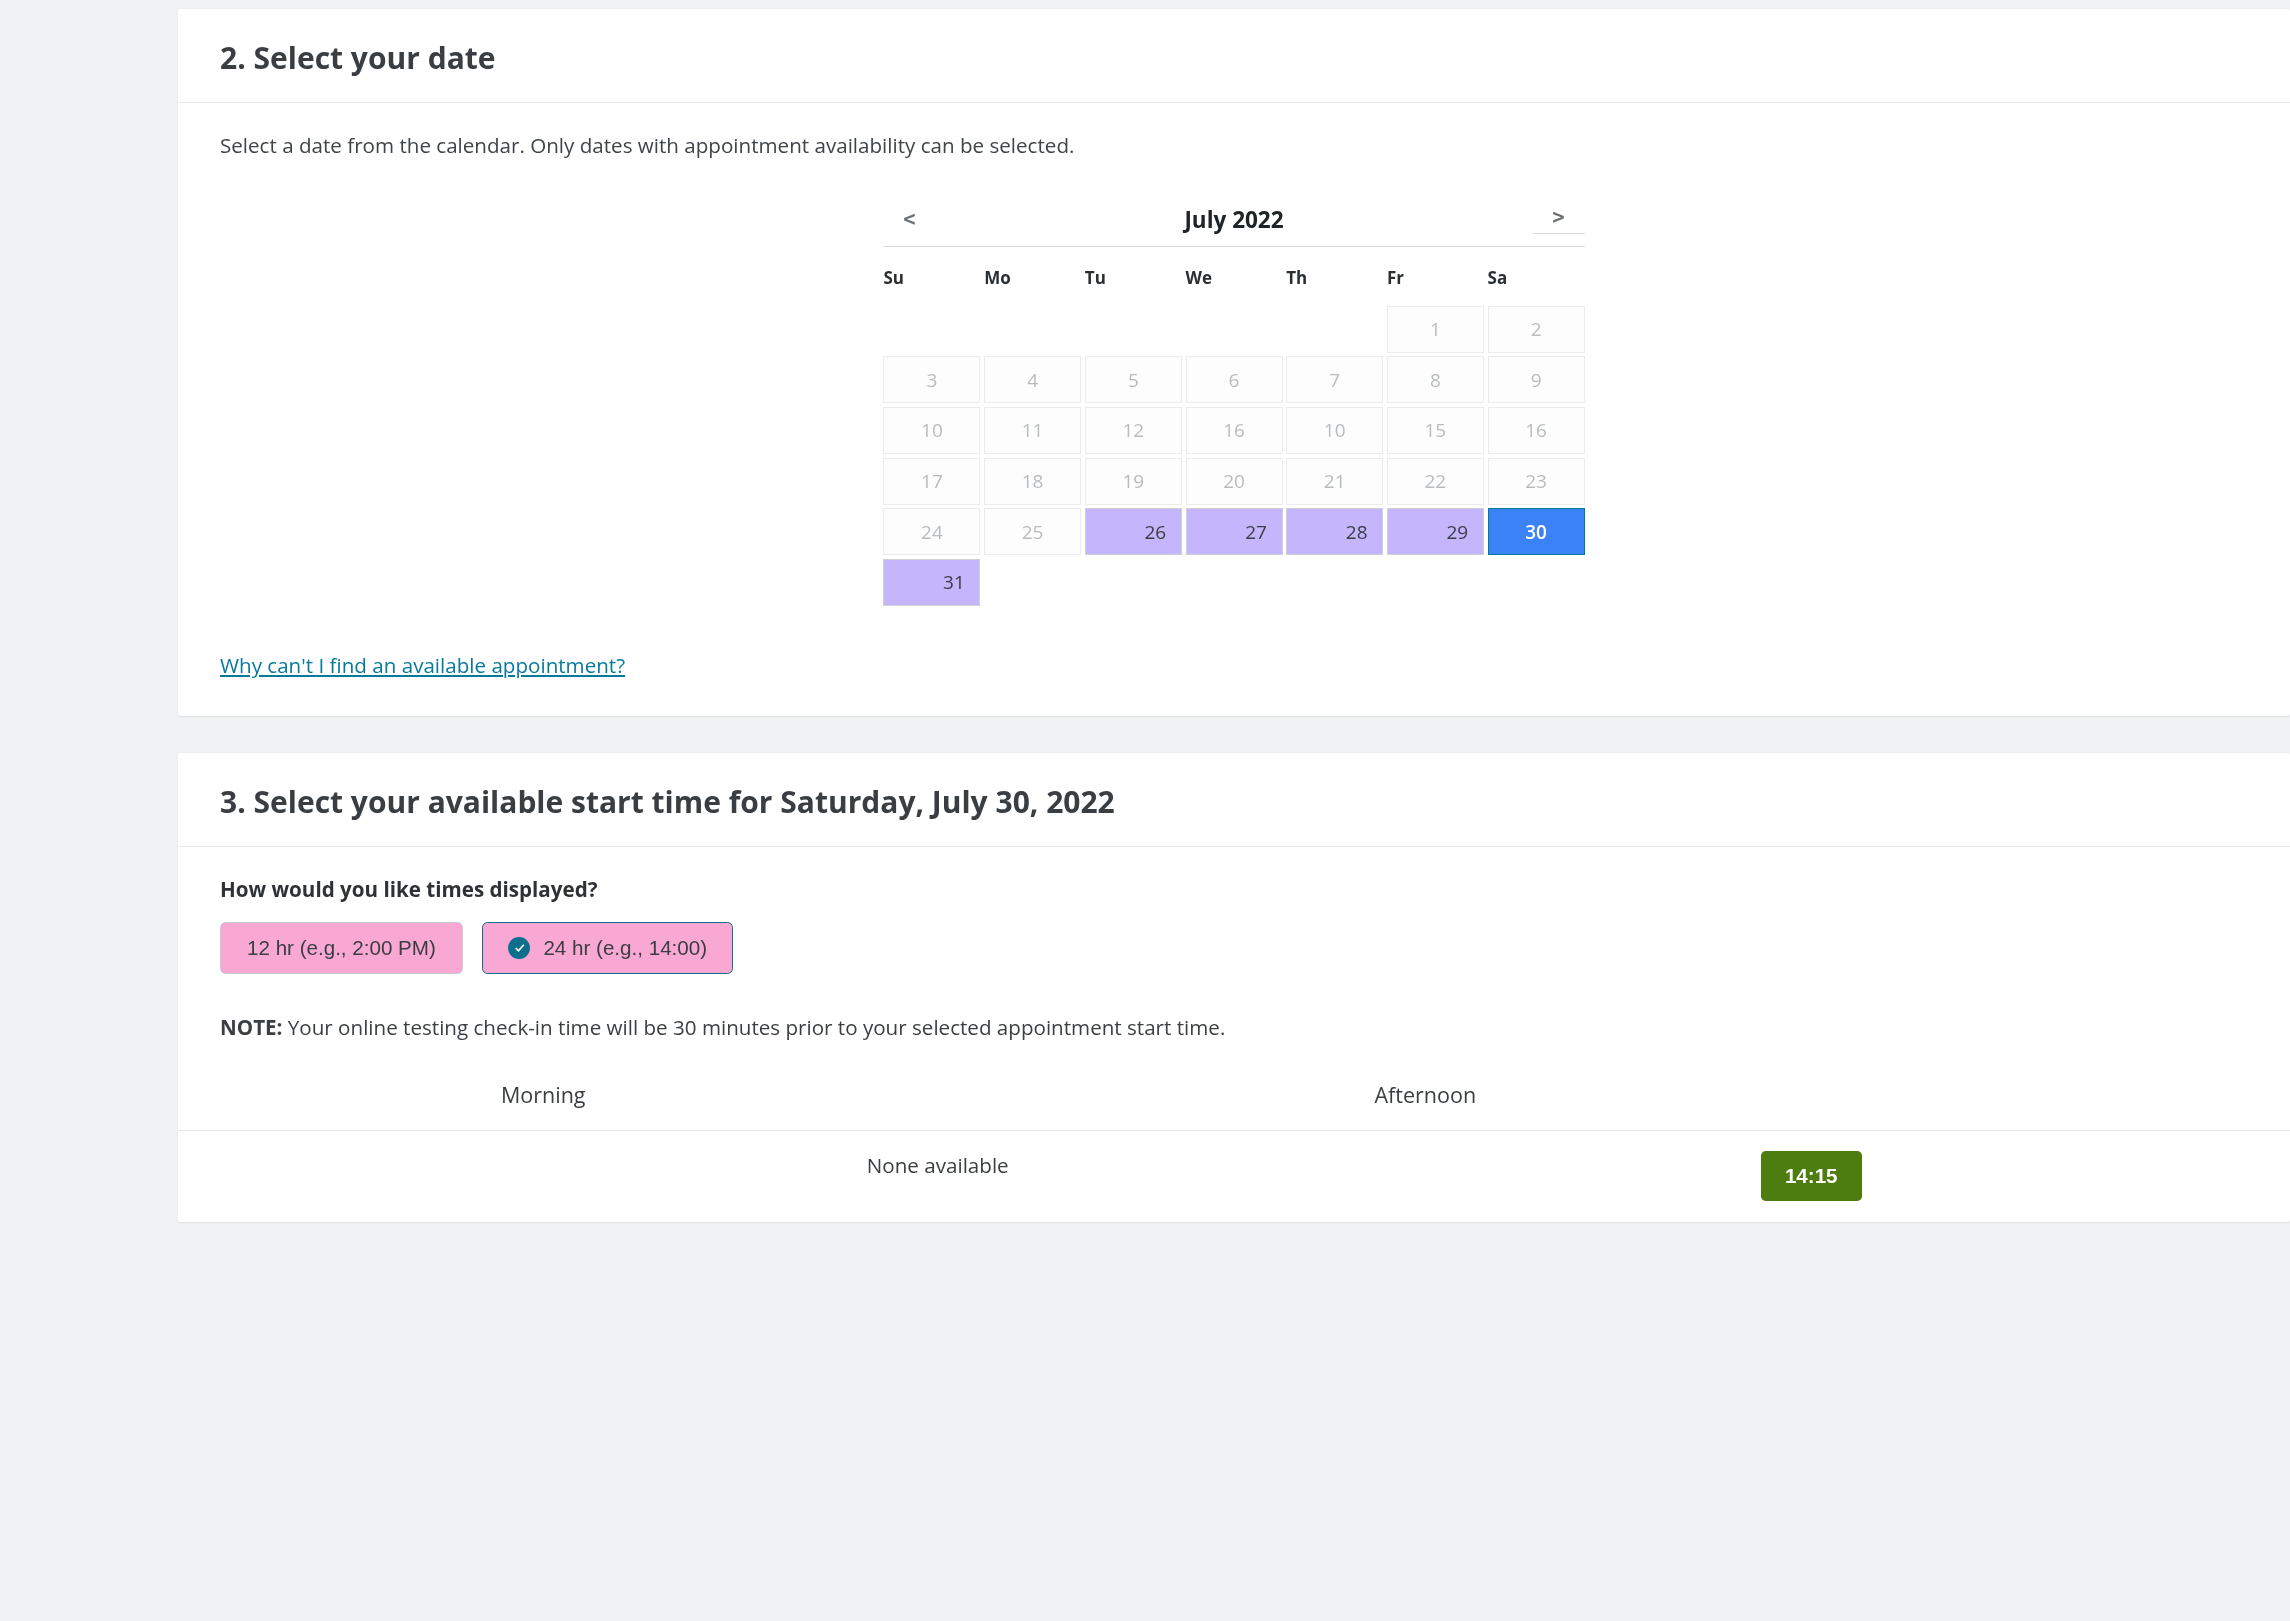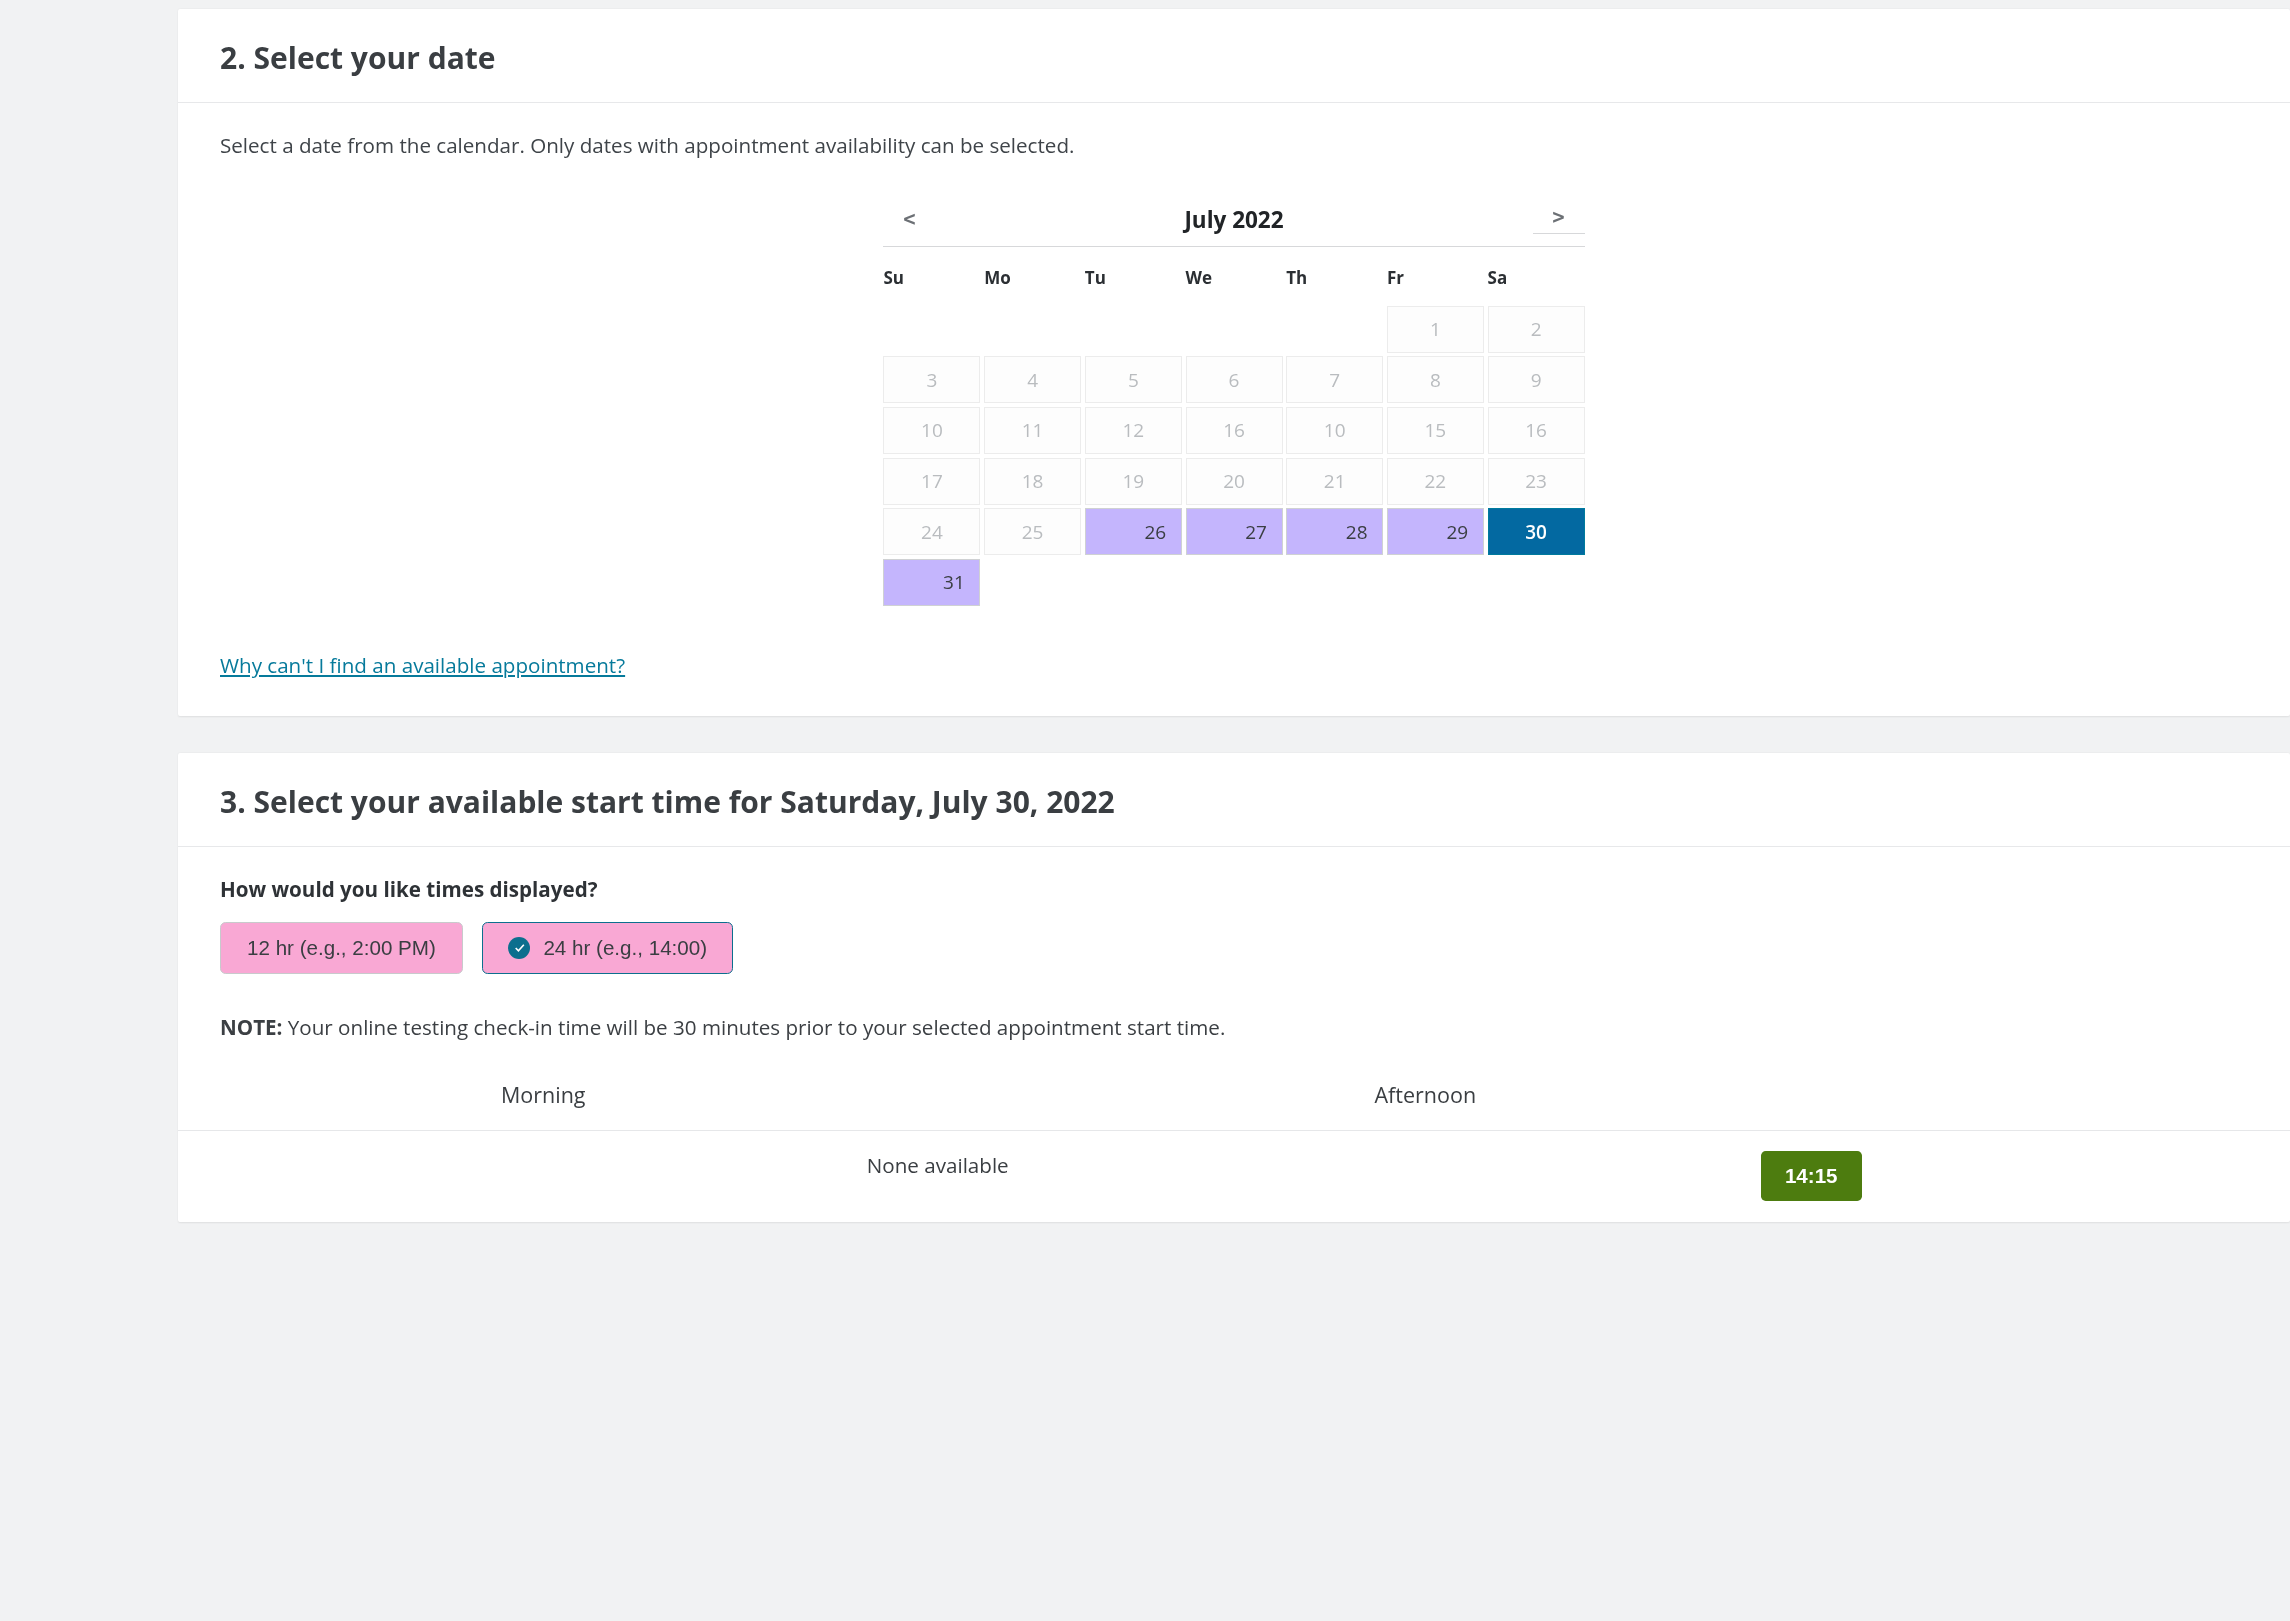--- a/index.html
+++ b/index.html
@@ -105,21 +105,21 @@
       cursor: default;
     }
     .cal-cell.available {
       color: #3a3e42;
       border: 0.9px solid #cfd1d3;
       background: #c4b5fd;
       cursor: pointer;
       padding-left: 44px;
     }
     .cal-cell.selected {
-      background: #0369a1;
+      background: #3b82f6;
       color: #ffffff;
       border: 0.9px solid #007b9e;
       cursor: pointer;
       font-weight: 600;
     }
     .help-link {
       font-size: 20.6px;
       color: #067a9b;
       text-decoration: underline;
       cursor: pointer;

